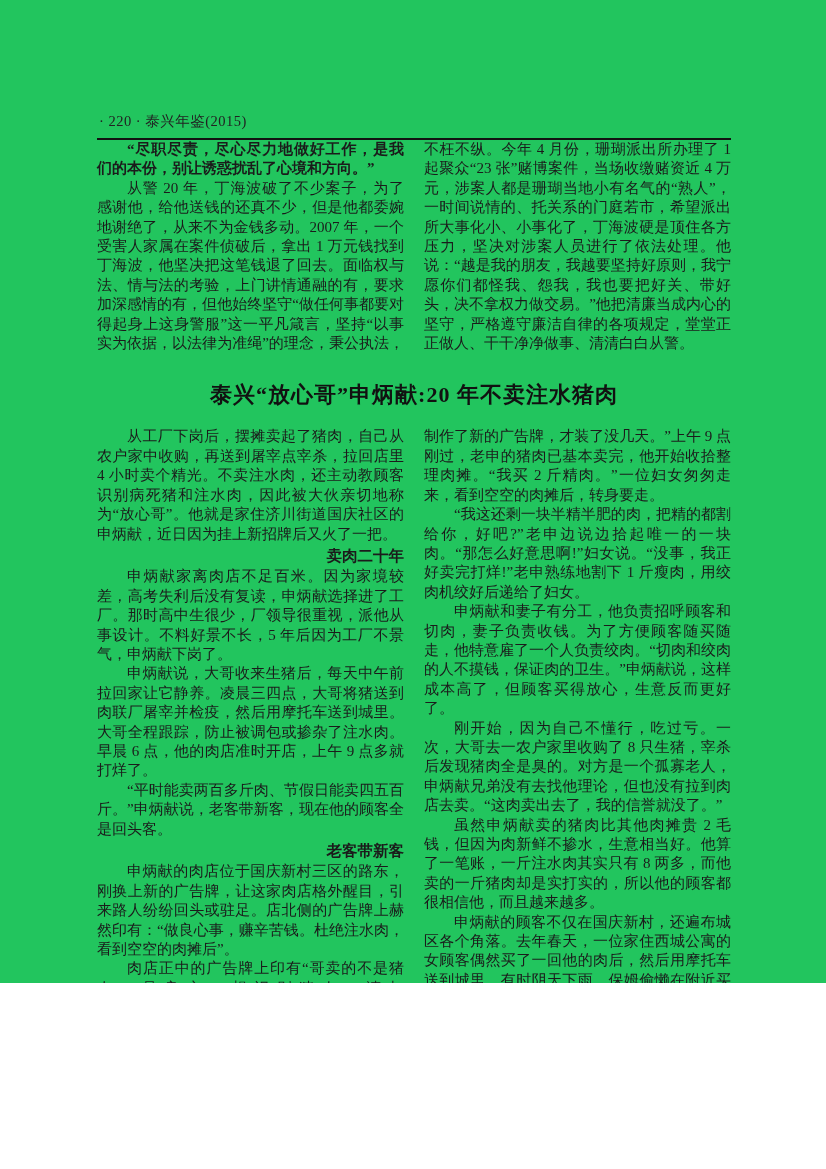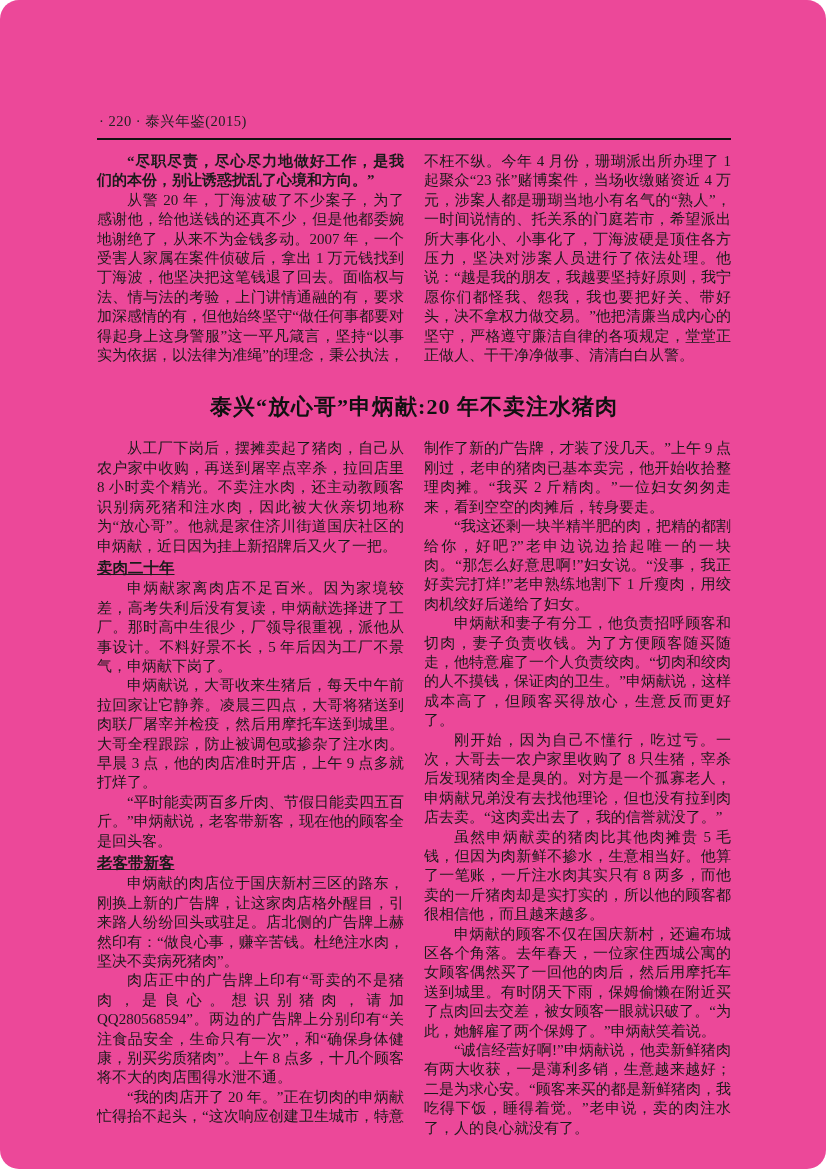--- a/index.html
+++ b/index.html
@@ -3,26 +3,25 @@
 <meta charset="utf-8">
 <style>
   html, body {
     margin: 0;
     padding: 0;
     background: #ffffff;
   }
   .page {
     position: relative;
     width: 826px;
-    height: 1169px;
-    background: #ec4899;
+    height: 983px;
+    background: #22c55e;
     font-family: "Liberation Serif", "DejaVu Serif", serif;
     color: #1b1b1b;
     overflow: hidden;
-    border-radius: 19px;
   }
   .content {
     position: absolute;
     left: 97px;
     top: 112px;
     width: 634px;
   }
   .running-header {
     font-size: 14.5px;
     letter-spacing: 0.5px;
@@ -41,41 +40,39 @@
     text-align: justify;
     font-size: 15px;
     line-height: 19.4px;
     text-justify: inter-ideograph;
   }
   .two-col p {
     margin: 0;
     text-indent: 2em;
   }
   .top-article {
-    margin-top: 12px;
   }
   .lead-quote {
     font-weight: bold;
   }
   .article-title {
     font-size: 22px;
     font-weight: bold;
     text-align: center;
     margin: 27px 0 17px 0;
     letter-spacing: 1px;
     color: #111;
   }
   .section-heading {
     font-size: 15.5px;
     font-weight: bold;
-    text-align: left;
+    text-align: right;
     margin: 2px 0 2px 0;
     text-indent: 0;
     break-after: avoid;
-    text-decoration: underline;
   }
 </style>
 </head>
 <body>
 
 <div class="page">
   <div class="content">
 
     <div class="running-header">
       <span>· 220 · 泰兴年鉴(2015)</span>
@@ -83,34 +80,34 @@
     <hr class="header-rule">
 
     <div class="two-col top-article">
       <p class="lead-quote">“尽职尽责，尽心尽力地做好工作，是我们的本份，别让诱惑扰乱了心境和方向。”</p>
       <p>从警 20 年，丁海波破了不少案子，为了感谢他，给他送钱的还真不少，但是他都委婉地谢绝了，从来不为金钱多动。2007 年，一个受害人家属在案件侦破后，拿出 1 万元钱找到丁海波，他坚决把这笔钱退了回去。面临权与法、情与法的考验，上门讲情通融的有，要求加深感情的有，但他始终坚守“做任何事都要对得起身上这身警服”这一平凡箴言，坚持“以事实为依据，以法律为准绳”的理念，秉公执法，不枉不纵。今年 4 月份，珊瑚派出所办理了 1 起聚众“23 张”赌博案件，当场收缴赌资近 4 万元，涉案人都是珊瑚当地小有名气的“熟人”，一时间说情的、托关系的门庭若市，希望派出所大事化小、小事化了，丁海波硬是顶住各方压力，坚决对涉案人员进行了依法处理。他说：“越是我的朋友，我越要坚持好原则，我宁愿你们都怪我、怨我，我也要把好关、带好头，决不拿权力做交易。”他把清廉当成内心的坚守，严格遵守廉洁自律的各项规定，堂堂正正做人、干干净净做事、清清白白从警。</p>
     </div>
 
     <h1 class="article-title">泰兴“放心哥”申炳献:20 年不卖注水猪肉</h1>
 
     <div class="two-col main-article">
-      <p>从工厂下岗后，摆摊卖起了猪肉，自己从农户家中收购，再送到屠宰点宰杀，拉回店里 8 小时卖个精光。不卖注水肉，还主动教顾客识别病死猪和注水肉，因此被大伙亲切地称为“放心哥”。他就是家住济川街道国庆社区的申炳献，近日因为挂上新招牌后又火了一把。</p>
+      <p>从工厂下岗后，摆摊卖起了猪肉，自己从农户家中收购，再送到屠宰点宰杀，拉回店里 4 小时卖个精光。不卖注水肉，还主动教顾客识别病死猪和注水肉，因此被大伙亲切地称为“放心哥”。他就是家住济川街道国庆社区的申炳献，近日因为挂上新招牌后又火了一把。</p>
 
       <h2 class="section-heading">卖肉二十年</h2>
       <p>申炳献家离肉店不足百米。因为家境较差，高考失利后没有复读，申炳献选择进了工厂。那时高中生很少，厂领导很重视，派他从事设计。不料好景不长，5 年后因为工厂不景气，申炳献下岗了。</p>
-      <p>申炳献说，大哥收来生猪后，每天中午前拉回家让它静养。凌晨三四点，大哥将猪送到肉联厂屠宰并检疫，然后用摩托车送到城里。大哥全程跟踪，防止被调包或掺杂了注水肉。早晨 3 点，他的肉店准时开店，上午 9 点多就打烊了。</p>
+      <p>申炳献说，大哥收来生猪后，每天中午前拉回家让它静养。凌晨三四点，大哥将猪送到肉联厂屠宰并检疫，然后用摩托车送到城里。大哥全程跟踪，防止被调包或掺杂了注水肉。早晨 6 点，他的肉店准时开店，上午 9 点多就打烊了。</p>
       <p>“平时能卖两百多斤肉、节假日能卖四五百斤。”申炳献说，老客带新客，现在他的顾客全是回头客。</p>
 
       <h2 class="section-heading">老客带新客</h2>
-      <p>申炳献的肉店位于国庆新村三区的路东，刚换上新的广告牌，让这家肉店格外醒目，引来路人纷纷回头或驻足。店北侧的广告牌上赫然印有：“做良心事，赚辛苦钱。杜绝注水肉，坚决不卖病死猪肉”。</p>
+      <p>申炳献的肉店位于国庆新村三区的路东，刚换上新的广告牌，让这家肉店格外醒目，引来路人纷纷回头或驻足。店北侧的广告牌上赫然印有：“做良心事，赚辛苦钱。杜绝注水肉，看到空空的肉摊后”。</p>
       <p>肉店正中的广告牌上印有“哥卖的不是猪肉，是良心。想识别猪肉，请加 QQ280568594”。两边的广告牌上分别印有“关注食品安全，生命只有一次”，和“确保身体健康，别买劣质猪肉”。上午 8 点多，十几个顾客将不大的肉店围得水泄不通。</p>
       <p>“我的肉店开了 20 年。”正在切肉的申炳献忙得抬不起头，“这次响应创建卫生城市，特意制作了新的广告牌，才装了没几天。”上午 9 点刚过，老申的猪肉已基本卖完，他开始收拾整理肉摊。“我买 2 斤精肉。”一位妇女匆匆走来，看到空空的肉摊后，转身要走。</p>
       <p>“我这还剩一块半精半肥的肉，把精的都割给你，好吧?”老申边说边拾起唯一的一块肉。“那怎么好意思啊!”妇女说。“没事，我正好卖完打烊!”老申熟练地割下 1 斤瘦肉，用绞肉机绞好后递给了妇女。</p>
 
       <p>申炳献和妻子有分工，他负责招呼顾客和切肉，妻子负责收钱。为了方便顾客随买随走，他特意雇了一个人负责绞肉。“切肉和绞肉的人不摸钱，保证肉的卫生。”申炳献说，这样成本高了，但顾客买得放心，生意反而更好了。</p>
       <p>刚开始，因为自己不懂行，吃过亏。一次，大哥去一农户家里收购了 8 只生猪，宰杀后发现猪肉全是臭的。对方是一个孤寡老人，申炳献兄弟没有去找他理论，但也没有拉到肉店去卖。“这肉卖出去了，我的信誉就没了。”</p>
-      <p>虽然申炳献卖的猪肉比其他肉摊贵 5 毛钱，但因为肉新鲜不掺水，生意相当好。他算了一笔账，一斤注水肉其实只有 8 两多，而他卖的一斤猪肉却是实打实的，所以他的顾客都很相信他，而且越来越多。</p>
+      <p>虽然申炳献卖的猪肉比其他肉摊贵 2 毛钱，但因为肉新鲜不掺水，生意相当好。他算了一笔账，一斤注水肉其实只有 8 两多，而他卖的一斤猪肉却是实打实的，所以他的顾客都很相信他，而且越来越多。</p>
       <p>申炳献的顾客不仅在国庆新村，还遍布城区各个角落。去年春天，一位家住西城公寓的女顾客偶然买了一回他的肉后，然后用摩托车送到城里。有时阴天下雨，保姆偷懒在附近买了点肉回去交差，被女顾客一眼就识破了。“为此，她解雇了两个保姆了。”申炳献笑着说。</p>
       <p>“诚信经营好啊!”申炳献说，他卖新鲜猪肉有两大收获，一是薄利多销，生意越来越好；二是为求心安。“顾客来买的都是新鲜猪肉，我吃得下饭，睡得着觉。”老申说，卖的肉注水了，人的良心就没有了。</p>
     </div>
 
   </div>
 </div>
 
 </body></html>

